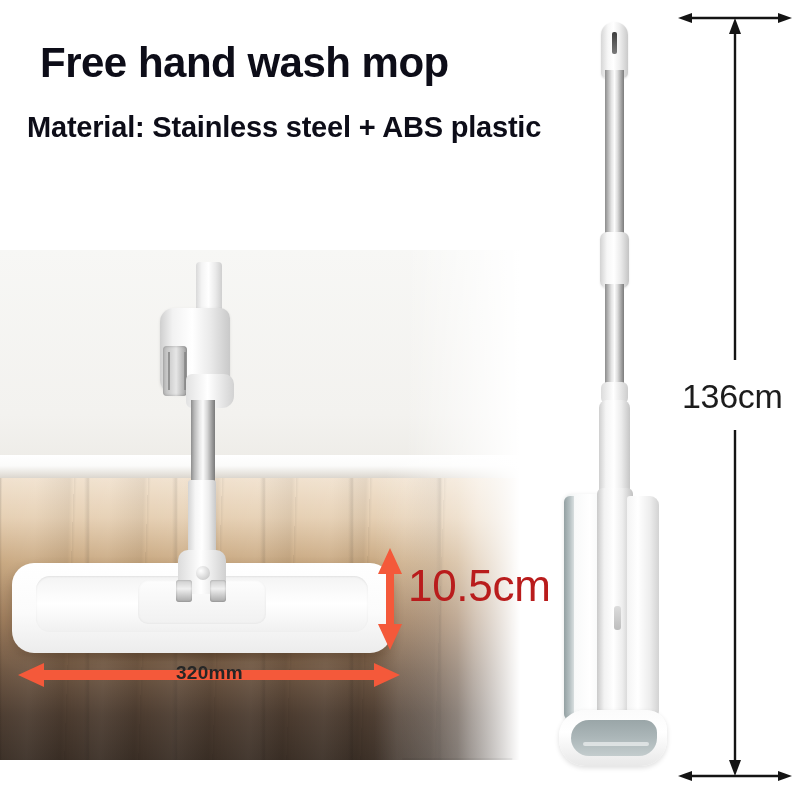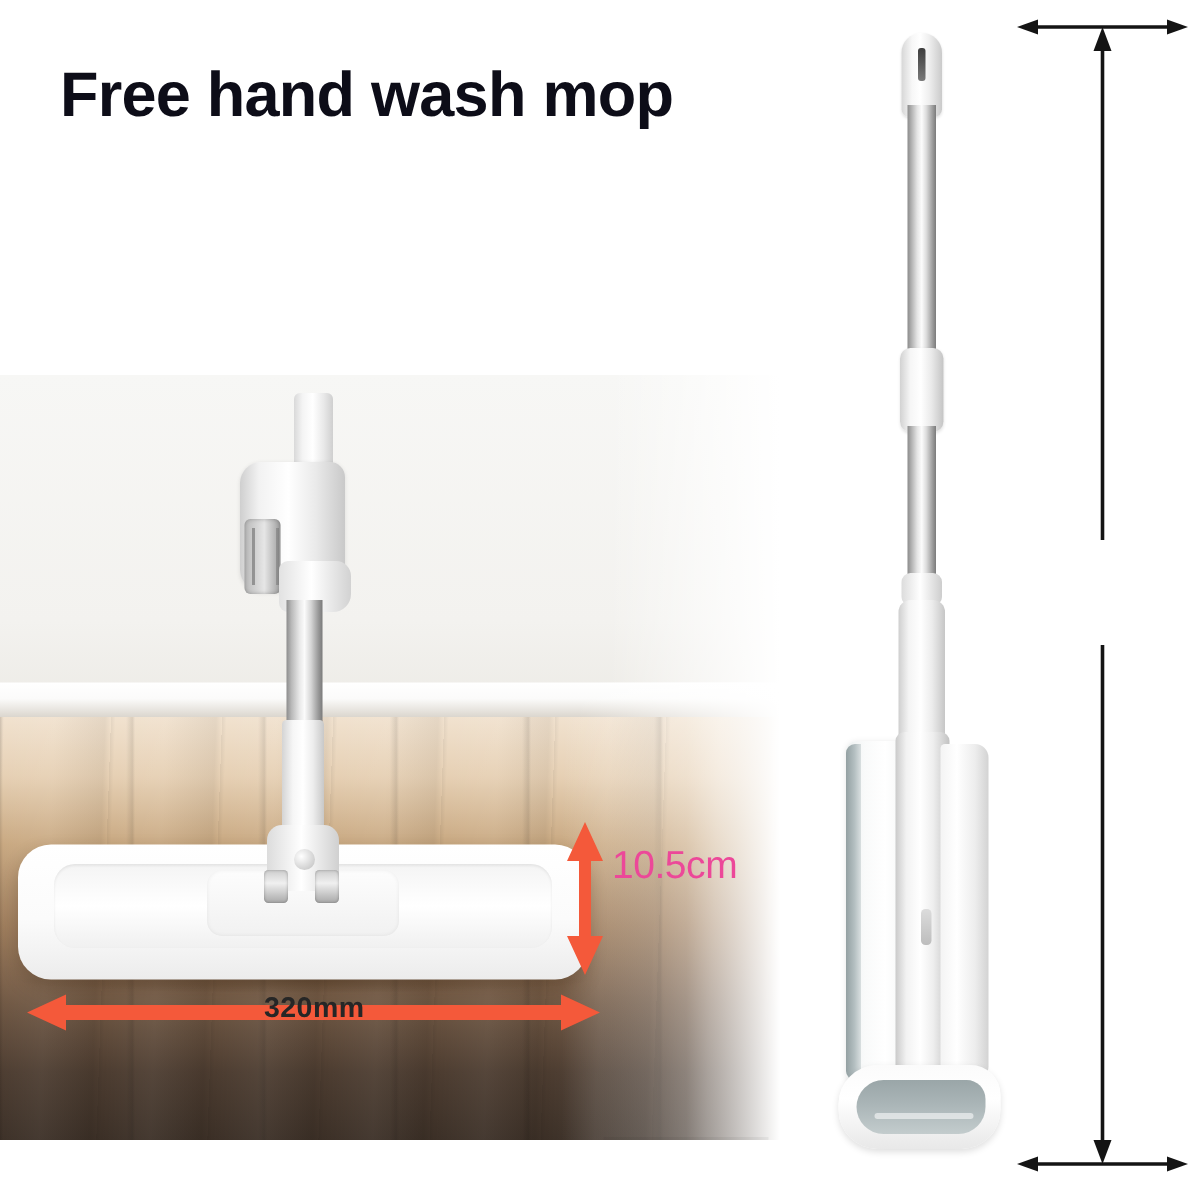--- a/index.html
+++ b/index.html
@@ -235,22 +235,22 @@
     font-size: 19px;
     font-weight: 600;
     color: #262626;
     letter-spacing: 0.3px;
     white-space: nowrap;
     margin-left: 12px;
   }
   .label-105 {
     position: absolute;
     left: 408px; top: 561px;
-    font-size: 26px;
-    color: #ec4899;
+    font-size: 44px;
+    color: #b91c1c;
     letter-spacing: -0.3px;
     white-space: nowrap;
   }
 
   
   .right-mop { position: absolute; left: 545px; top: 18px; width: 130px; height: 745px; }
 
   .rm-cap {
     position: absolute;
     left: 56px; top: 4px;
@@ -380,20 +380,21 @@
     white-space: nowrap;
   }
   svg { display: block; overflow: visible; }
 </style>
 </head>
 <body>
 
 <div id="page">
 
   <div class="title">Free hand wash mop</div>
+  <div class="subtitle">Material: Stainless steel + ABS plastic</div>
 
   <div class="scene">
     <div class="scene-wall"></div>
     <div class="scene-baseboard"></div>
     <div class="scene-floor">
 
       <div class="floor-plank-c"></div>
     </div>
 
     <div class="lm-pole-top"></div>
@@ -461,14 +462,15 @@
         <polygon points="122,776 108,771 108,781" stroke="none"></polygon>
 
         <line x1="65" y1="24" x2="65" y2="360"></line>
         <polygon points="65,18 59,34 71,34" stroke="none"></polygon>
 
         <line x1="65" y1="430" x2="65" y2="770"></line>
         <polygon points="65,776 59,760 71,760" stroke="none"></polygon>
       </g>
     </svg>
   </div>
+  <div class="label-136">136cm</div>
 
 </div>
 
 </body></html>

